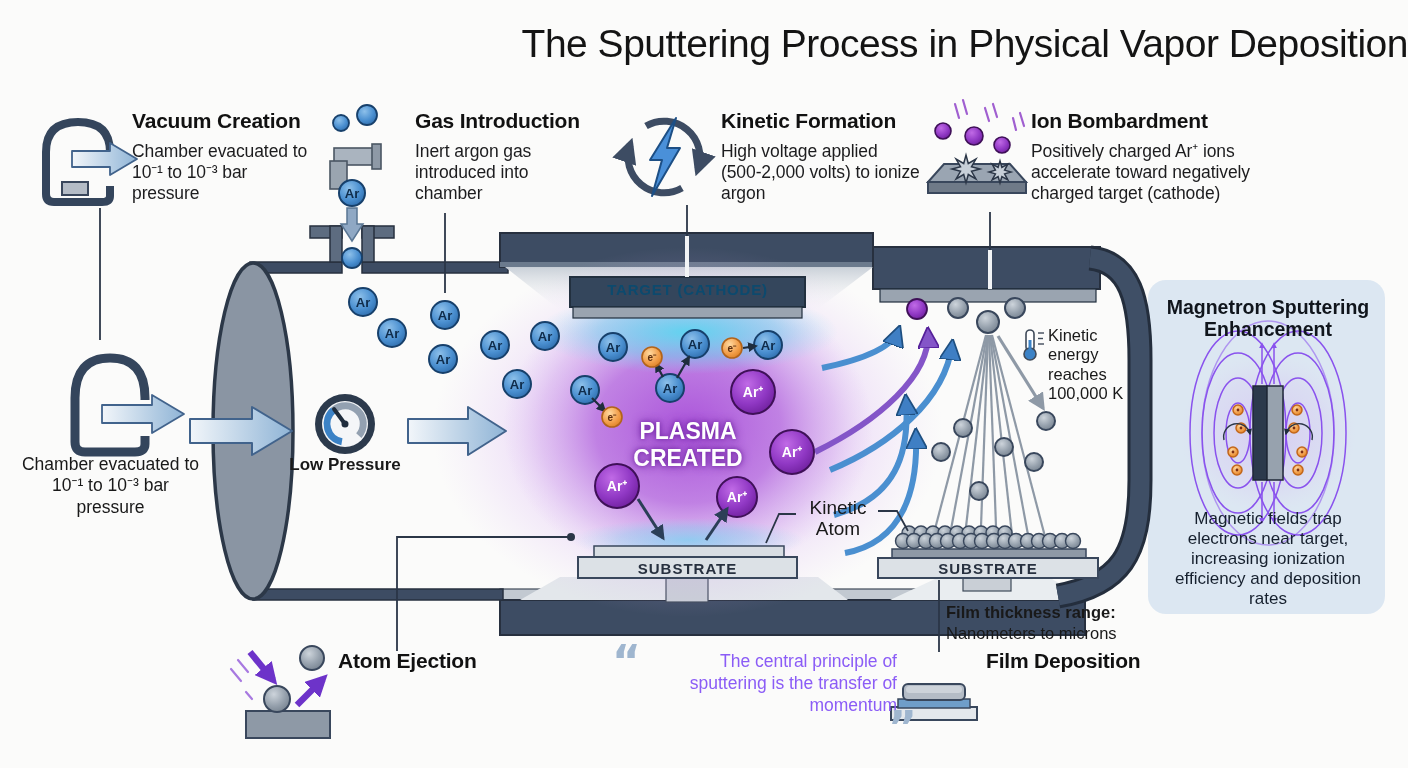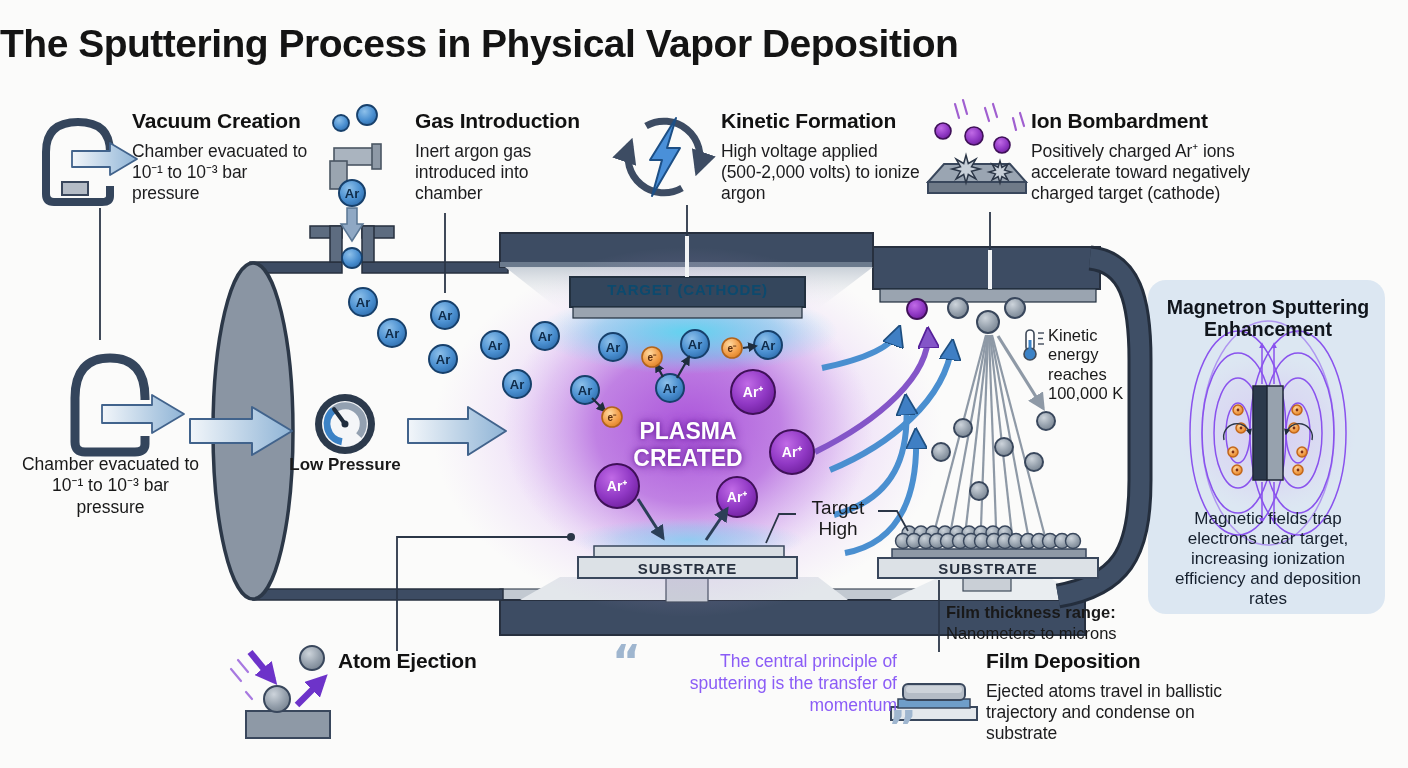--- a/index.html
+++ b/index.html
@@ -1,21 +1,21 @@
 <!DOCTYPE html>
 <html><head>
 <meta charset="utf-8">
 <style>
   html,body{margin:0;padding:0;background:#fff}
   .canvas{position:relative;width:1408px;height:768px;background:#fbfbfa;overflow:hidden;
           font-family:"Liberation Sans",sans-serif;color:#191919}
   .abs{position:absolute}
   svg{position:absolute;left:0;top:0}
   svg text{user-select:none}
-  .title{left:0;right:0;top:22px;text-align:left;font-size:39px;font-weight:700;letter-spacing:-.5px;color:#141414}
+  .title{left:0;right:0;top:22px;text-align:right;font-size:39px;font-weight:400;letter-spacing:-.5px;color:#141414}
   .h{position:absolute;font-weight:700;font-size:21px;letter-spacing:-.2px;color:#111}
   .b{position:absolute;font-size:17.5px;line-height:1.2;letter-spacing:-.1px;color:#1c1c1e}
   .lbl-target{left:570px;top:281px;width:235px;text-align:center;color:#0c4a6e;font-weight:700;font-size:15px;letter-spacing:.8px}
   .lbl-substrate-l{left:578px;top:560px;width:219px;text-align:center;color:#27303f;font-weight:700;font-size:15px;letter-spacing:1px}
   .lbl-substrate-r{left:878px;top:560px;width:220px;text-align:center;color:#27303f;font-weight:700;font-size:15px;letter-spacing:1px}
   .lbl-plasma{left:612px;top:418px;width:152px;text-align:center;color:#fff;font-weight:700;font-size:23px;line-height:1.18;
               text-shadow:0 0 10px rgba(110,35,160,.95),0 0 4px rgba(110,35,160,.8)}
   .lbl-lowpressure{left:287px;top:455px;width:116px;text-align:center;font-weight:700;font-size:17px}
   .lbl-kinetic{left:1048px;top:326px;width:96px;font-size:16.5px;line-height:1.18}
   .lbl-targetatom{left:798px;top:497px;width:80px;text-align:center;font-size:19px;line-height:1.12}
@@ -480,34 +480,33 @@
 <div class="b" style="left:721px;top:141px;width:200px">High voltage applied (500-2,000 volts) to ionize argon</div>
 
 <div class="h" style="left:1031px;top:109px">Ion Bombardment</div>
 <div class="b" style="left:1031px;top:141px;width:258px">Positively charged Ar⁺ ions accelerate toward negatively charged target (cathode)</div>
 
 <div class="abs lbl-evac">Chamber evacuated to 10⁻¹ to 10⁻³ bar pressure</div>
 <div class="abs lbl-lowpressure">Low Pressure</div>
 <div class="abs lbl-target">TARGET (CATHODE)</div>
 <div class="abs lbl-plasma">PLASMA CREATED</div>
 <div class="abs lbl-kinetic">Kinetic energy reaches 100,000 K</div>
-<div class="abs lbl-targetatom">Target High</div>
+<div class="abs lbl-targetatom">Kinetic Atom</div>
 <div class="abs lbl-substrate-l">SUBSTRATE</div>
 <div class="abs lbl-substrate-r">SUBSTRATE</div>
 <div class="abs lbl-filmthick-t">Film thickness range:</div>
 <div class="abs lbl-filmthick-v">Nanometers to microns</div>
 
 <div class="h" style="left:338px;top:649px">Atom Ejection</div>
 
 <div class="quote-mark" style="left:612px;top:636px">“</div>
 <div class="abs quote-text">The central principle of sputtering is the transfer of momentum</div>
 <div class="quote-mark" style="left:888px;top:702px">”</div>
 
 <div class="h" style="left:986px;top:649px">Film Deposition</div>
-<div class="b" style="left:986px;top:681px;width:260px">Ejected atoms travel in ballistic trajectory and condense on substrate</div>
 
 <div class="abs mag-b">Magnetic fields trap electrons near target, increasing ionization efficiency and deposition rates</div>
 <div class="abs mag-h">Magnetron Sputtering Enhancement</div>
 
 </div>
 
 <style>
   .ar circle{fill:url(#gBlue);stroke:#17406b;stroke-width:2}
   .ar text{font-family:"Liberation Sans",sans-serif;font-weight:700;font-size:13px;fill:#0e2b4a;text-anchor:middle;dominant-baseline:central}
   .arion circle{fill:url(#gPurple);stroke:#3f1058;stroke-width:2}

